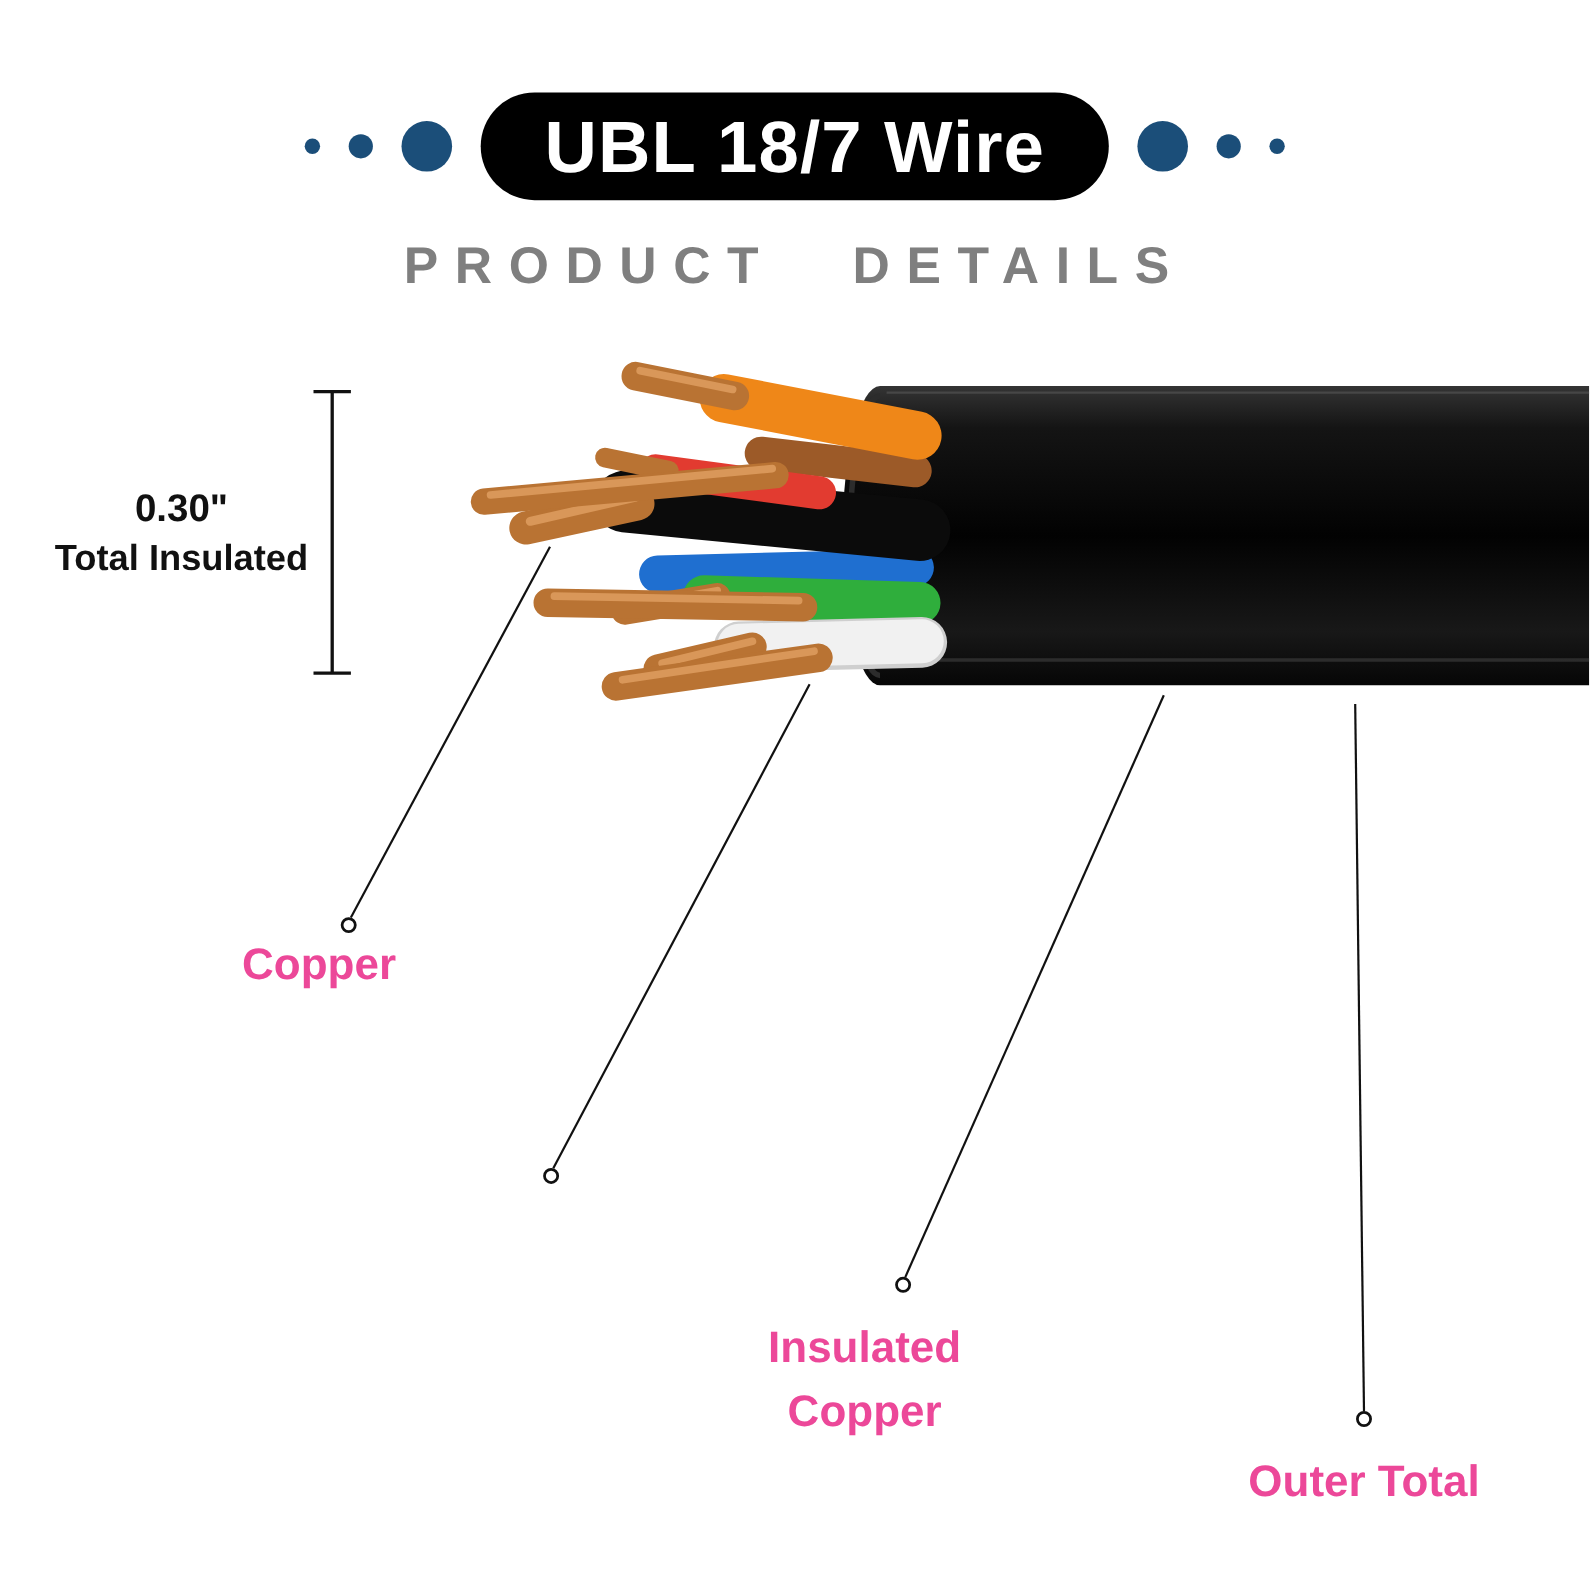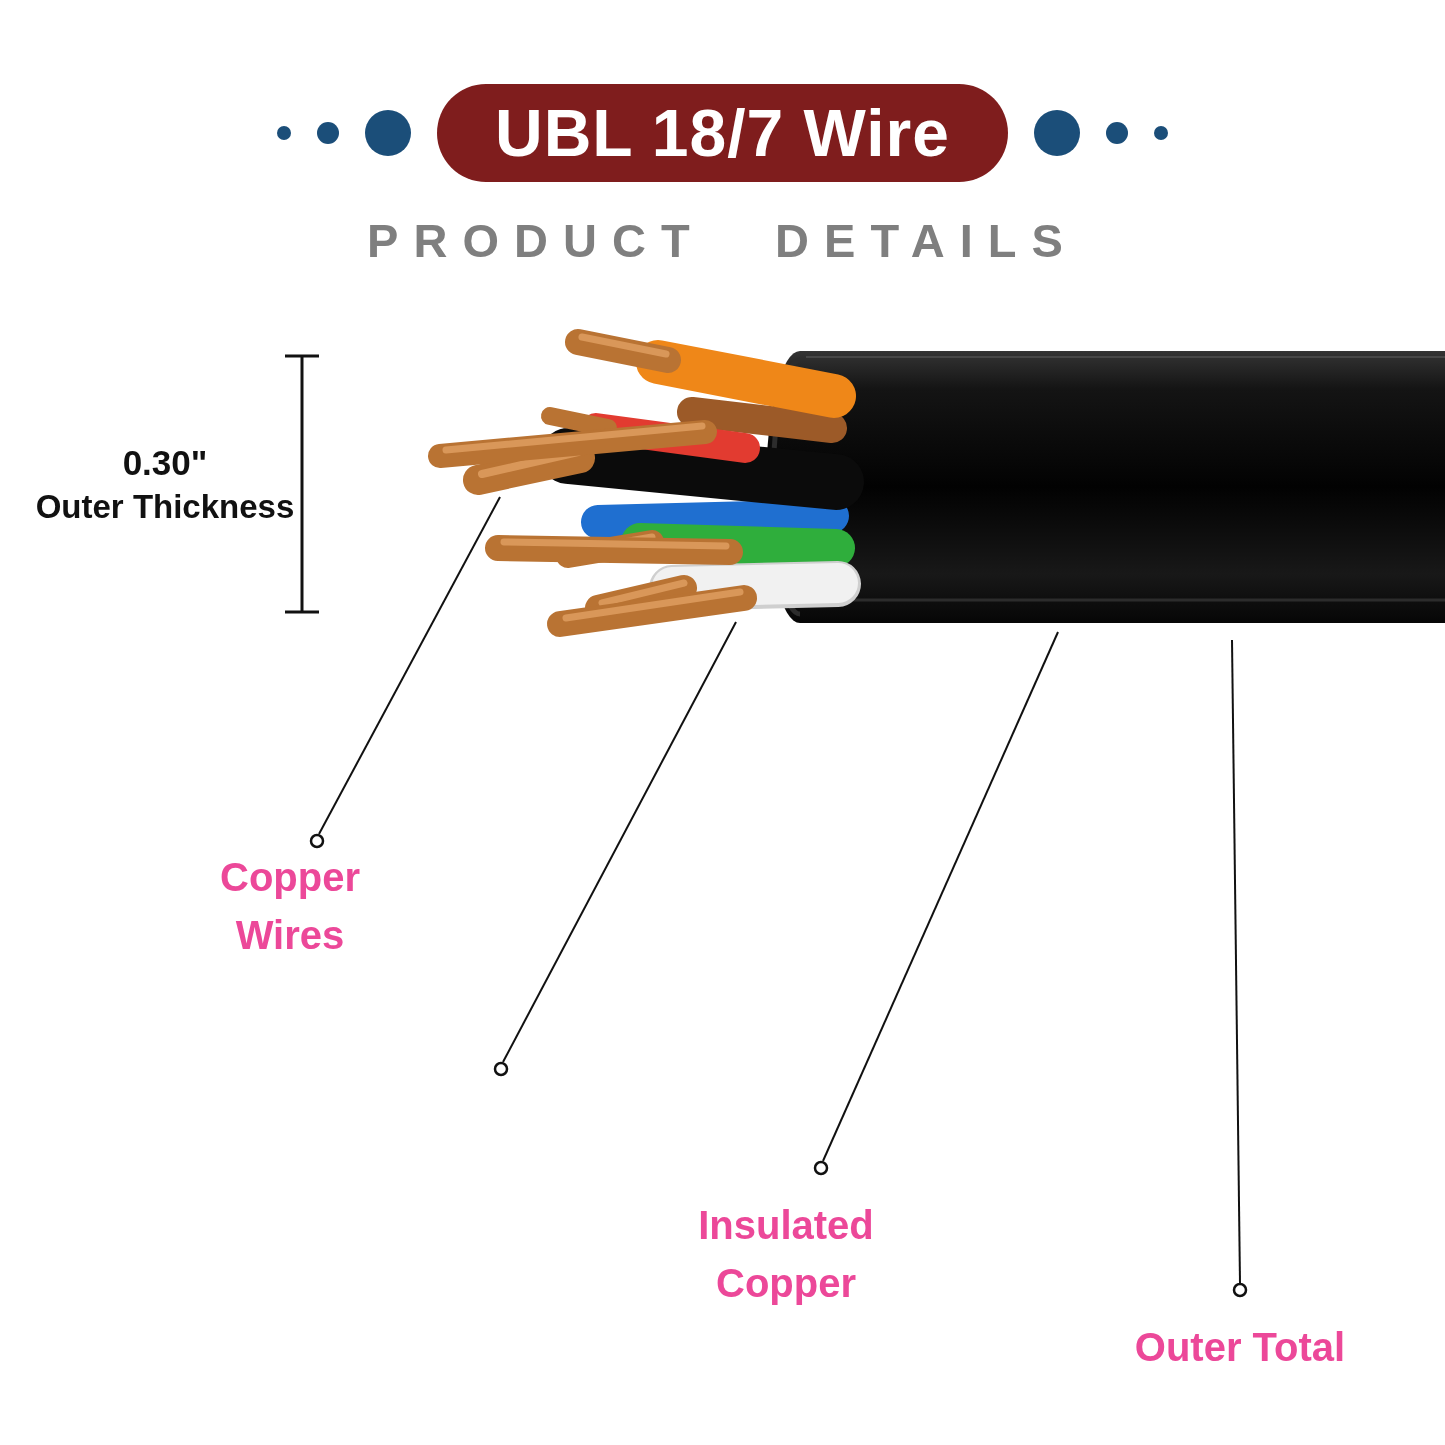--- a/index.html
+++ b/index.html
@@ -24,21 +24,21 @@
     display: flex;
     justify-content: center;
     align-items: center;
     gap: 26px;
   }
   .dot { background: #1b4e79; border-radius: 50%; flex: 0 0 auto; }
   .dot-s { width: 14px; height: 14px; }
   .dot-m { width: 22px; height: 22px; }
   .dot-l { width: 46px; height: 46px; }
   .pill {
-    background: #7f1d1d;
+    background: #000000;
     color: #ffffff;
     border-radius: 50px;
     height: 98px;
     line-height: 98px;
     padding: 0 58px;
     font-size: 66px;
     font-weight: bold;
     letter-spacing: 1px;
     white-space: nowrap;
   }
@@ -167,26 +167,25 @@
 
     <line x1="1058" y1="632" x2="823" y2="1161" stroke="#111111" stroke-width="2"></line>
     <circle cx="821" cy="1168" r="6" fill="#ffffff" stroke="#111111" stroke-width="2.5"></circle>
 
     <line x1="1232" y1="640" x2="1240" y2="1283" stroke="#111111" stroke-width="2"></line>
     <circle cx="1240" cy="1290" r="6" fill="#ffffff" stroke="#111111" stroke-width="2.5"></circle>
   </svg>
 
   <div class="measure-label">
     <div class="measure-value">0.30"</div>
-    <div class="measure-text">Outer Thickness</div>
+    <div class="measure-text">Total Insulated</div>
   </div>
 
   <div class="callout-label lbl-copper">
     <div>Copper</div>
-    <div>Wires</div>
   </div>
 
 
   <div class="callout-label lbl-insulated">
     <div>Insulated</div>
     <div>Copper</div>
   </div>
 
   <div class="callout-label lbl-outer">
     <div>Outer Total</div>

